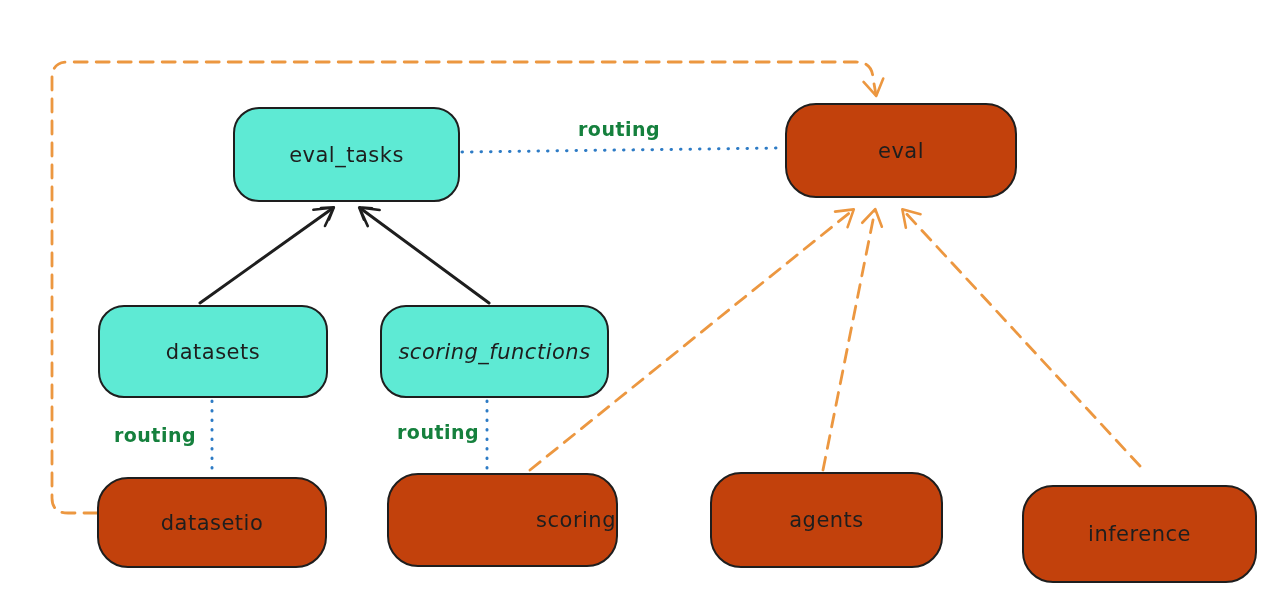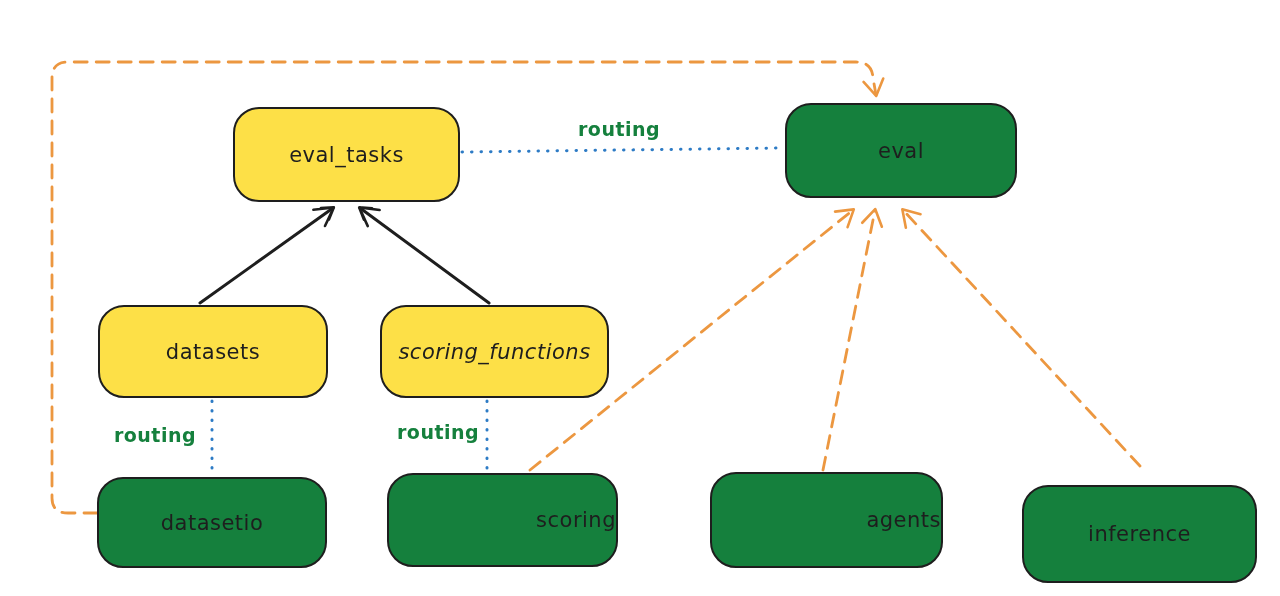--- a/index.html
+++ b/index.html
@@ -27,22 +27,22 @@
     box-sizing: border-box;
     border: 2.5px solid #1e1e1e;
     border-radius: 26px;
     display: flex;
     align-items: center;
     justify-content: center;
     font-size: 21px;
     color: #1e1e1e;
     letter-spacing: 0.5px;
   }
-  .node.blue  { background: #fde047; }
-  .node.green { background: #15803d; }
+  .node.blue  { background: #5eead4; }
+  .node.green { background: #c2410c; border-radius: 31px; }
   .edge-label {
     position: absolute;
     color: #15803d;
     font-size: 19px;
     font-weight: bold;
     letter-spacing: 0.5px;
     text-align: center;
   }
 </style>
 </head>
@@ -90,21 +90,21 @@
   </div>
 
   <div class="node green" style="left:97px; top:477px; width:230px; height:91px;">
     <span>datasetio</span>
   </div>
 
   <div class="node green" style="left:387px; top:473px; width:231px; height:94px;justify-content:flex-end;">
     <span>scoring</span>
   </div>
 
-  <div class="node green" style="left:710px; top:472px; width:233px; height:96px;justify-content:flex-end;">
+  <div class="node green" style="left:710px; top:472px; width:233px; height:96px;">
     <span>agents</span>
   </div>
 
   <div class="node green" style="left:1022px; top:465px; width:235px; height:98px;margin-top:20px;">
     <span>inference</span>
   </div>
 
   <div class="edge-label" style="left:578px; top:118px; width:80px;">routing</div>
   <div class="edge-label" style="left:113px; top:424px; width:84px;">routing</div>
   <div class="edge-label" style="left:397px; top:421px; width:82px;">routing</div>

